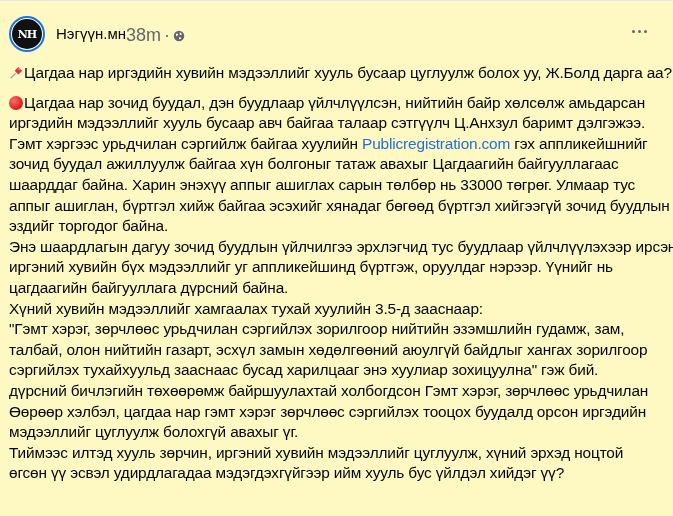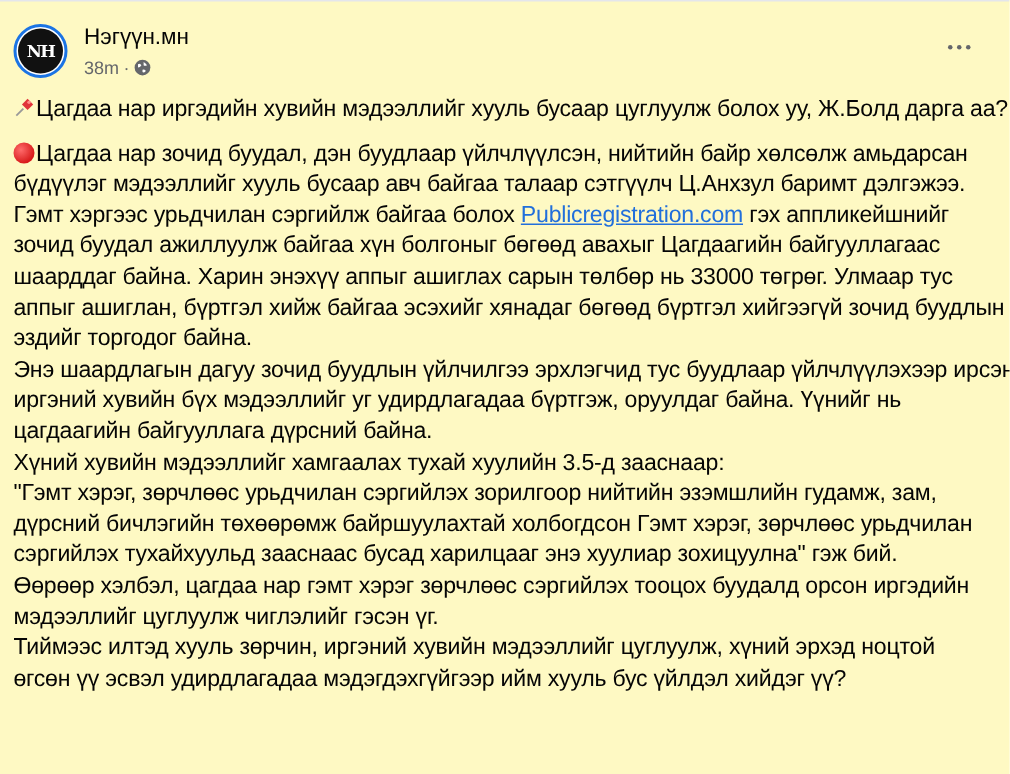--- a/index.html
+++ b/index.html
@@ -20,38 +20,38 @@
     border:2px solid #1b74e4; box-sizing:border-box;
     background:#fff; display:flex; align-items:center; justify-content:center;
     cursor:pointer;
   }
   .avatar-inner {
     width:30px; height:30px; border-radius:50%; background:#111;
     color:#fff; font-size:11px; font-weight:bold;
     display:flex; align-items:center; justify-content:center;
     font-family:"DejaVu Serif", serif; letter-spacing:-1px;
   }
-  .meta { margin-left:11px; display:flex; flex-direction:column; }
+  .meta { margin-left:11px; display:flex; }
   .page-name { font-size:15px; color:#050505; line-height:19px; cursor:pointer; }
-  .sub { font-size:12px; color:#65676b; line-height:17px; margin-top:3px; display:flex; align-items:center; }
+  .sub { font-size:18px; color:#65676b; line-height:17px; margin-top:3px; display:flex; align-items:center; }
   .sub .dot { margin:0 3px; }
   .globe { width:12px; height:12px; display:inline-block; }
   .more {
     position:absolute; right:22px; top:18px; width:24px; height:24px;
     display:flex; align-items:center; justify-content:center; cursor:pointer;
   }
   .more span { width:3px; height:3px; background:#65676b; border-radius:50%; margin:0 1.5px; display:inline-block; }
   .body {
     position:absolute; left:9px; top:62px; width:660px;
     font-size:15.4px; line-height:20.6px; color:#050505;
     letter-spacing:-0.15px;
   }
   .p { margin:0; white-space:nowrap; }
   .gap { height:9px; }
-  .link { color:#216fdb;text-decoration:underline; }
+  .link { color:#216fdb; }
   .pin, .redcircle { display:inline-block; vertical-align:-2px; }
   .redcircle { width:14px; height:14px; border-radius:50%; background:radial-gradient(circle at 35% 35%, #ff6b6b, #d81b1b 70%); margin-right:1px; }
 </style>
 </head>
 <body>
 
 <div class="card">
   <div class="header">
     <div class="avatar">
       <div class="avatar-inner">NH</div>
@@ -78,31 +78,32 @@
   <div class="body">
     <p class="p">
       <svg class="pin" width="15" height="15" viewBox="0 0 16 16">
         <line x1="2" y1="14" x2="7" y2="9" stroke="#999" stroke-width="1.3"></line>
         <path d="M6 6 L10 2 L14 6 L10 10 Z" fill="#e0333a"></path>
         <circle cx="11" cy="4.5" r="1.2" fill="#ff8a8a"></circle>
       </svg><span>Цагдаа нар иргэдийн хувийн мэдээллийг хууль бусаар цуглуулж болох уу, Ж.Болд дарга аа?</span>
     </p>
     <div class="gap"></div>
     <p class="p"><span class="redcircle"></span><span>Цагдаа нар зочид буудал, дэн буудлаар үйлчлүүлсэн, нийтийн байр хөлсөлж амьдарсан</span></p>
-    <p class="p">бүдүүлэг мэдээллийг хууль бусаар авч байгаа талаар сэтгүүлч Ц.Анхзул баримт дэлгэжээ.</p>
-    <p class="p"><span>Гэмт хэргээс урьдчилан сэргийлж байгаа болох </span><span class="link">Publicregistration.com</span><span> гэх аппликейшнийг</span></p>
-    <p class="p">зочид буудал ажиллуулж байгаа хүн болгоныг бөгөөд авахыг Цагдаагийн байгууллагаас</p>
+    <p class="p">иргэдийн мэдээллийг хууль бусаар авч байгаа талаар сэтгүүлч Ц.Анхзул баримт дэлгэжээ.</p>
+    <p class="p"><span>Гэмт хэргээс урьдчилан сэргийлж байгаа хуулийн </span><span class="link">Publicregistration.com</span><span> гэх аппликейшнийг</span></p>
+    <p class="p">зочид буудал ажиллуулж байгаа хүн болгоныг татаж авахыг Цагдаагийн байгууллагаас</p>
     <p class="p">шаарддаг байна. Харин энэхүү аппыг ашиглах сарын төлбөр нь 33000 төгрөг.  Улмаар тус</p>
     <p class="p">аппыг ашиглан, бүртгэл хийж байгаа эсэхийг хянадаг бөгөөд бүртгэл хийгээгүй зочид буудлын</p>
     <p class="p">эздийг торгодог байна.</p>
     <p class="p">Энэ шаардлагын дагуу зочид буудлын үйлчилгээ эрхлэгчид тус буудлаар үйлчлүүлэхээр ирсэн</p>
-    <p class="p">иргэний хувийн бүх мэдээллийг уг удирдлагадаа бүртгэж, оруулдаг байна. Үүнийг нь</p>
+    <p class="p">иргэний хувийн бүх мэдээллийг уг аппликейшинд бүртгэж, оруулдаг нэрээр. Үүнийг нь</p>
     <p class="p">цагдаагийн байгууллага дүрсний байна.</p>
     <p class="p">Хүний хувийн мэдээллийг хамгаалах тухай хуулийн 3.5-д зааснаар:</p>
     <p class="p">"Гэмт хэрэг, зөрчлөөс урьдчилан сэргийлэх зорилгоор нийтийн эзэмшлийн гудамж, зам,</p>
+    <p class="p">талбай, олон нийтийн газарт, эсхүл замын хөдөлгөөний аюулгүй байдлыг хангах зорилгоор</p>
+    <p class="p">сэргийлэх тухайхуульд зааснаас бусад харилцааг энэ хуулиар зохицуулна" гэж бий.</p>
     <p class="p">дүрсний бичлэгийн төхөөрөмж байршуулахтай холбогдсон Гэмт хэрэг, зөрчлөөс урьдчилан</p>
-    <p class="p">сэргийлэх тухайхуульд зааснаас бусад харилцааг энэ хуулиар зохицуулна" гэж бий.</p>
     <p class="p">Өөрөөр хэлбэл, цагдаа нар гэмт хэрэг зөрчлөөс сэргийлэх тооцох буудалд орсон иргэдийн</p>
-    <p class="p">мэдээллийг цуглуулж чиглэлийг гэсэн үг.</p>
+    <p class="p">мэдээллийг цуглуулж болохгүй авахыг үг.</p>
     <p class="p">Тиймээс илтэд хууль зөрчин, иргэний хувийн мэдээллийг цуглуулж, хүний эрхэд ноцтой</p>
     <p class="p">өгсөн үү эсвэл удирдлагадаа мэдэгдэхгүйгээр ийм хууль бус үйлдэл хийдэг үү?</p>
   </div>
 </div>
 
 </body></html>

